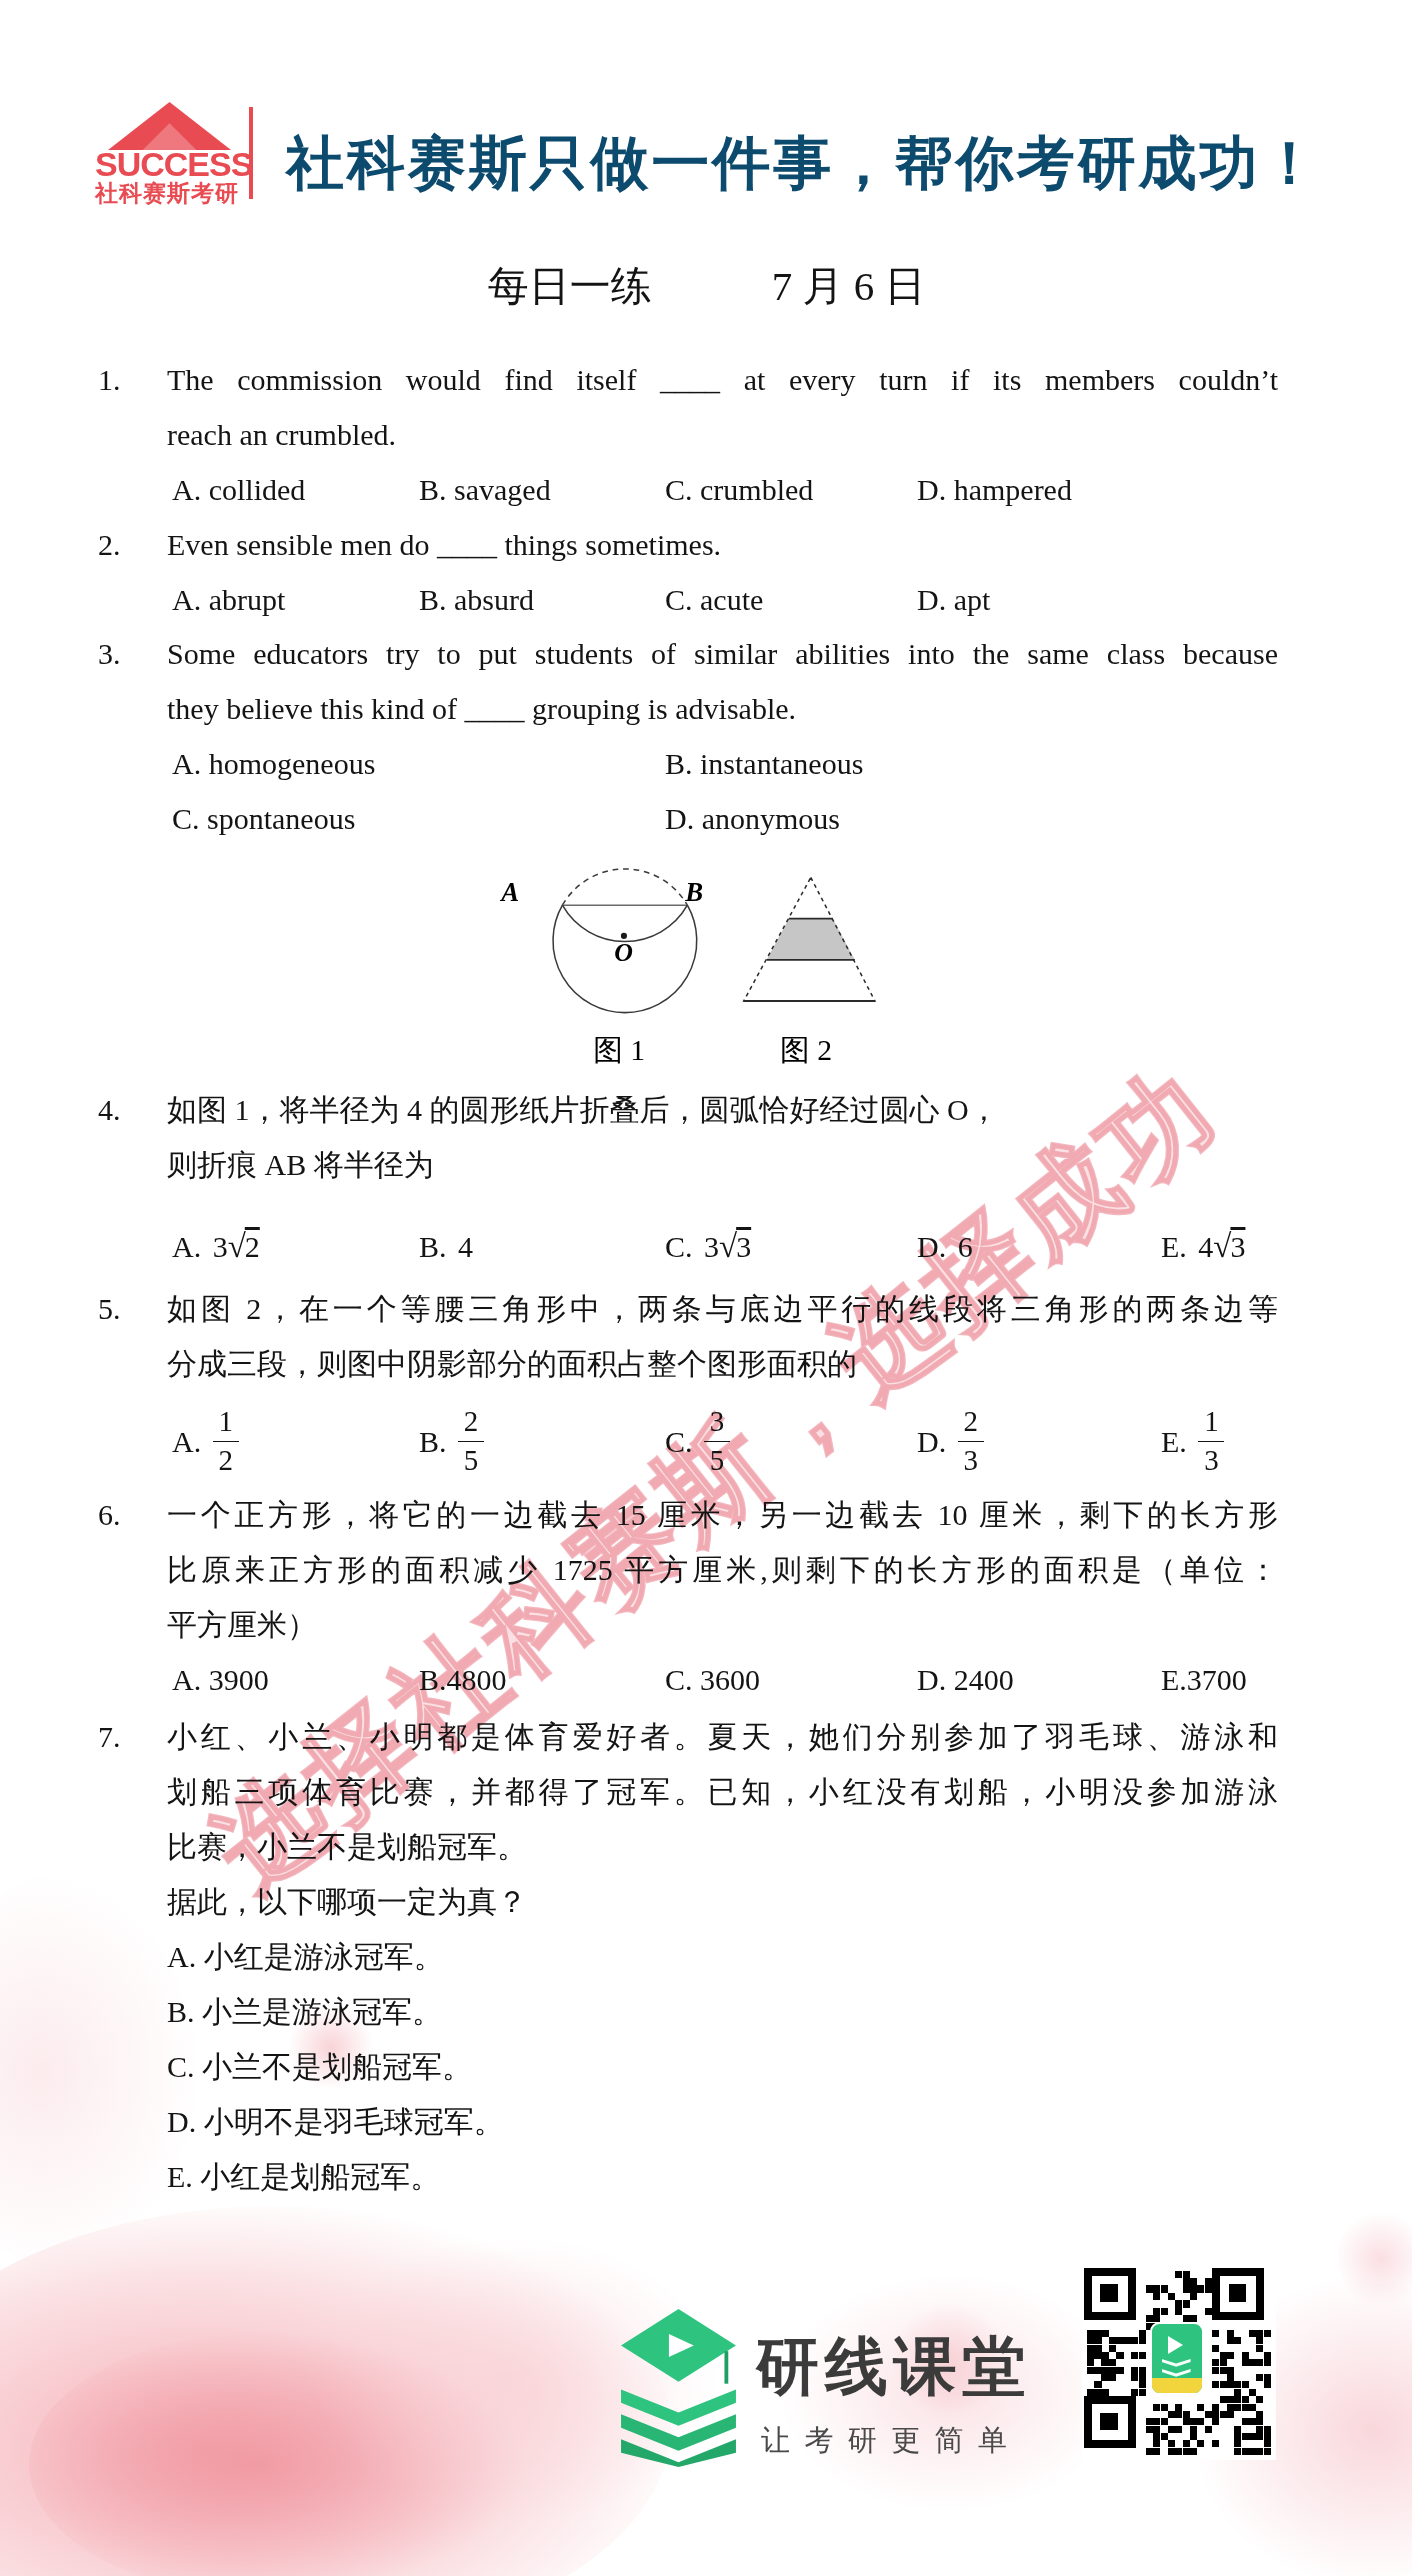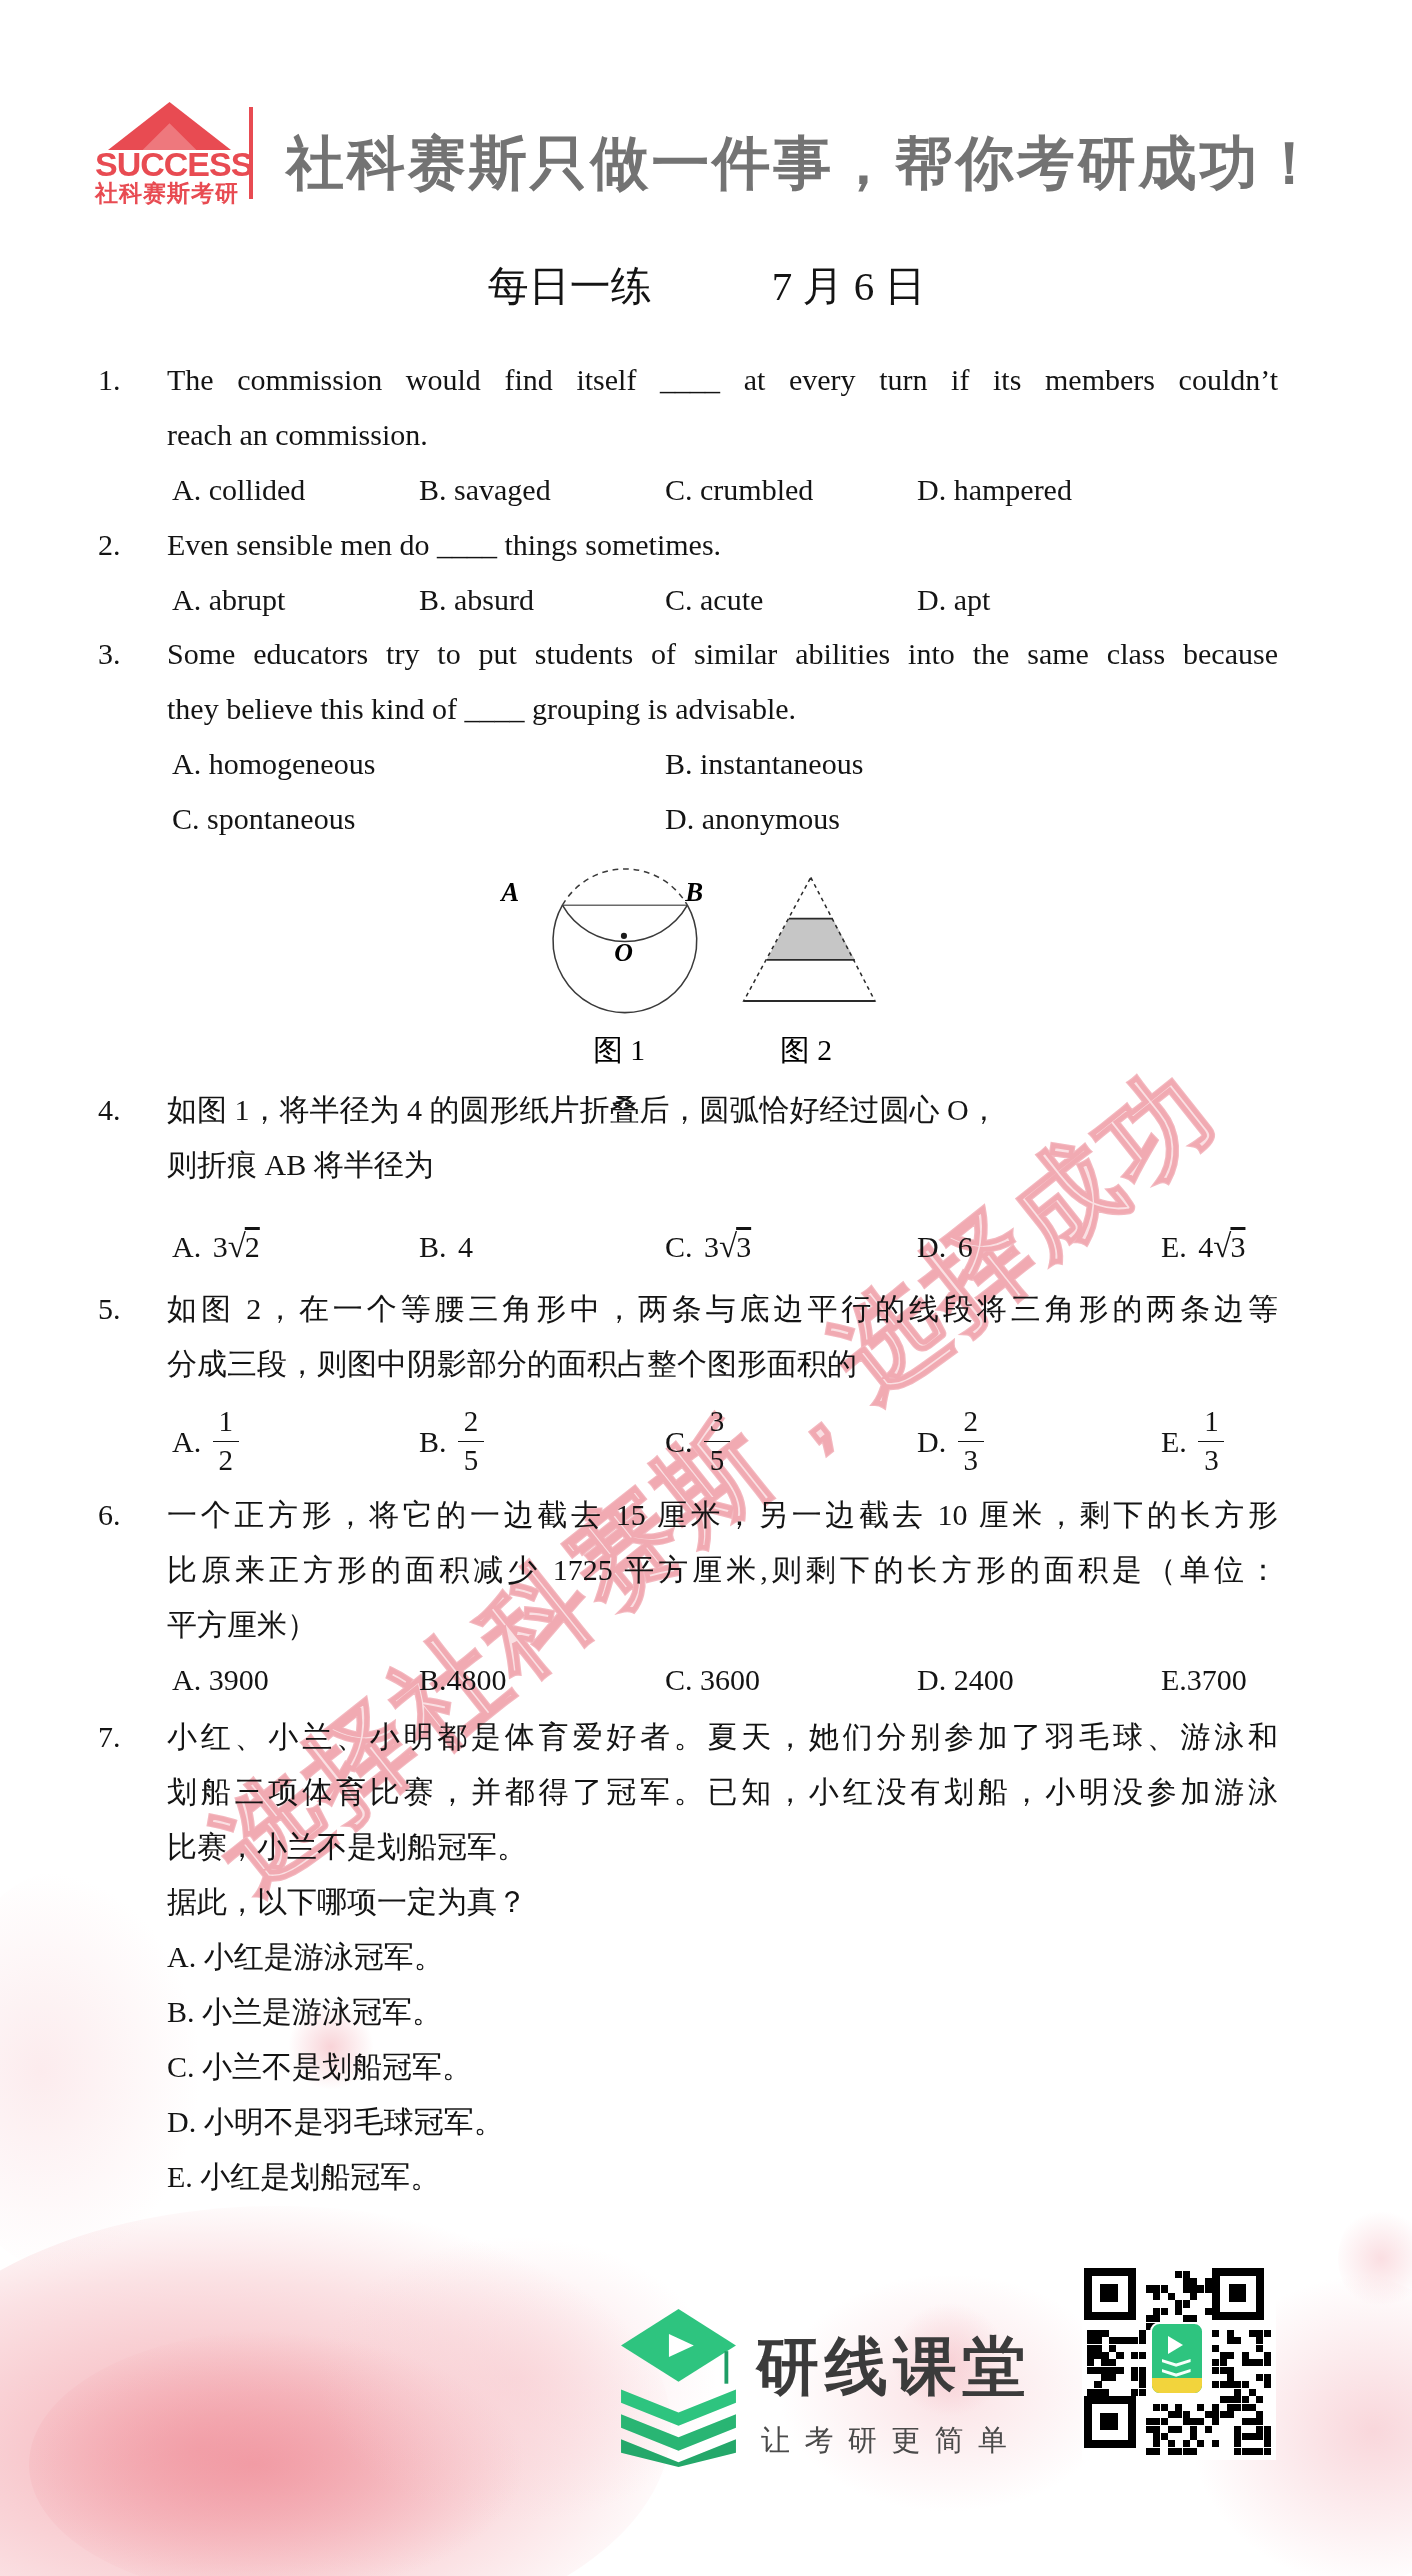--- a/index.html
+++ b/index.html
@@ -107,32 +107,32 @@
 
   <div class="watermark">选择社科赛斯，选择成功</div>
 
   <svg class="logo-tri" width="123" height="50" viewBox="0 0 128 52">
     <polygon points="64,0 128,50 0,50" fill="#e84b52"></polygon>
     <polygon points="64,22 92,50 36,50" fill="#ffffff" opacity="0.25"></polygon>
   </svg>
   <div class="logo-word" style="color:#e84b52">SUCCESS</div>
   <div class="logo-sub" style="color:#e84b52">社科赛斯考研</div>
   <div class="hdr-divider" style="background:#e84b52"></div>
-  <div class="slogan" style="color:#737373">社科赛斯只做一件事，帮你考研成功！</div>
+  <div class="slogan" style="color:#0c4a6e">社科赛斯只做一件事，帮你考研成功！</div>
 
   <div class="title-row">
     <span>每日一练</span>
     <span>7 月 6 日</span>
   </div>
 
   <section class="q" style="top:352px">
     <span class="qnum">1.</span>
     <div class="qbody">
       <p class="ln just">The commission would find itself ____ at every turn if its members couldn’t</p>
-      <p class="ln">reach an commission.</p>
+      <p class="ln">reach an crumbled.</p>
       <div class="orow">
         <span class="o c0">A. collided</span>
         <span class="o c1">B. savaged</span>
         <span class="o c2">C. crumbled</span>
         <span class="o c3">D. hampered</span>
       </div>
     </div>
   </section>
 
   <section class="q" style="top:517px">

